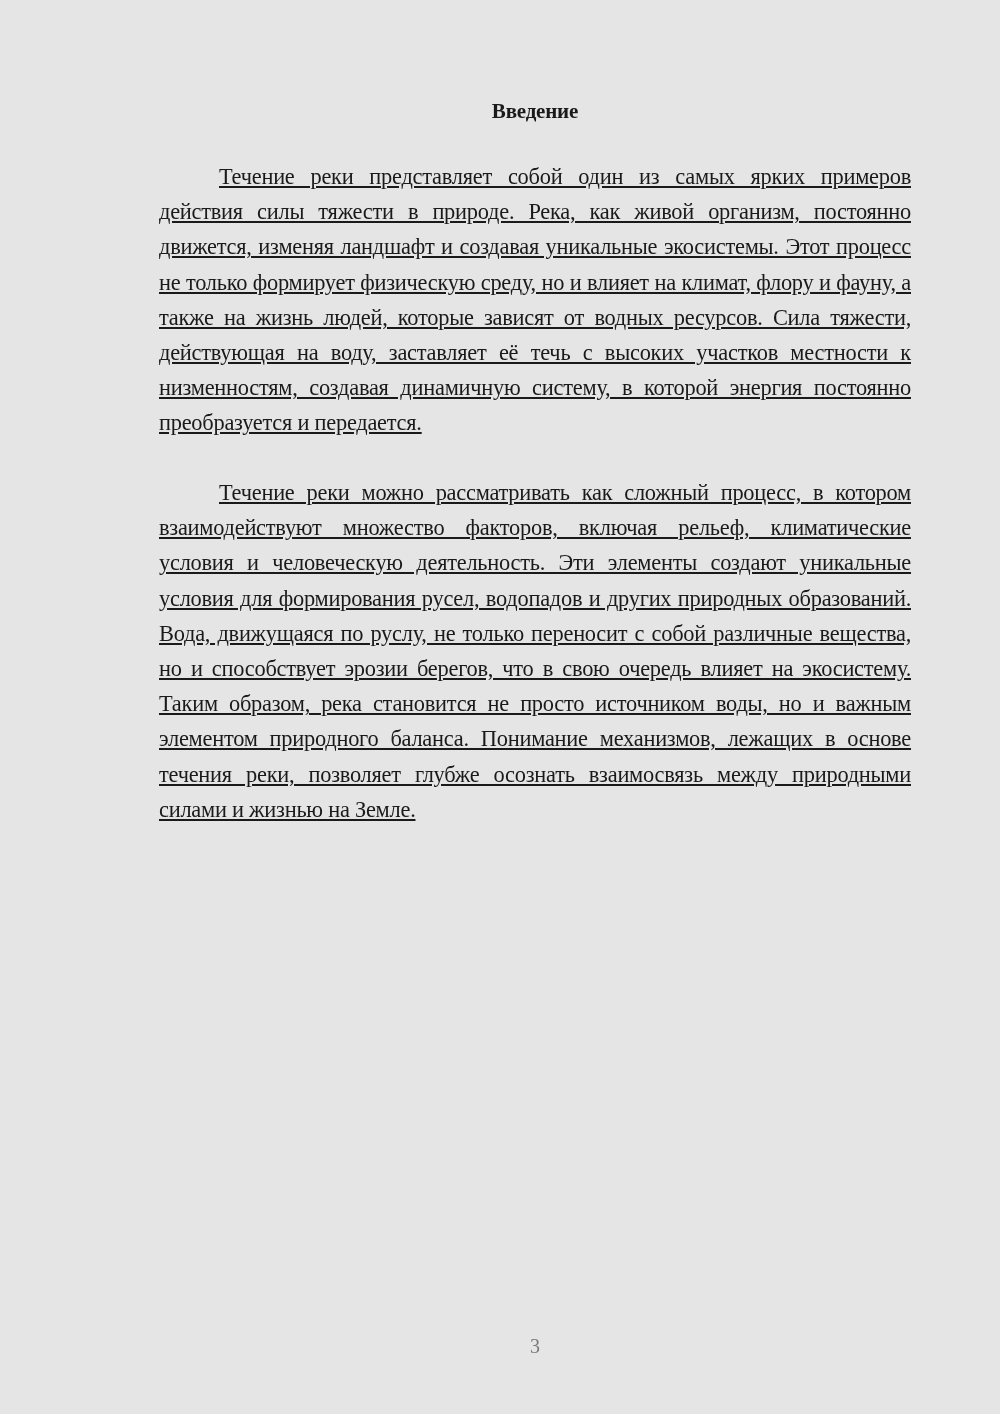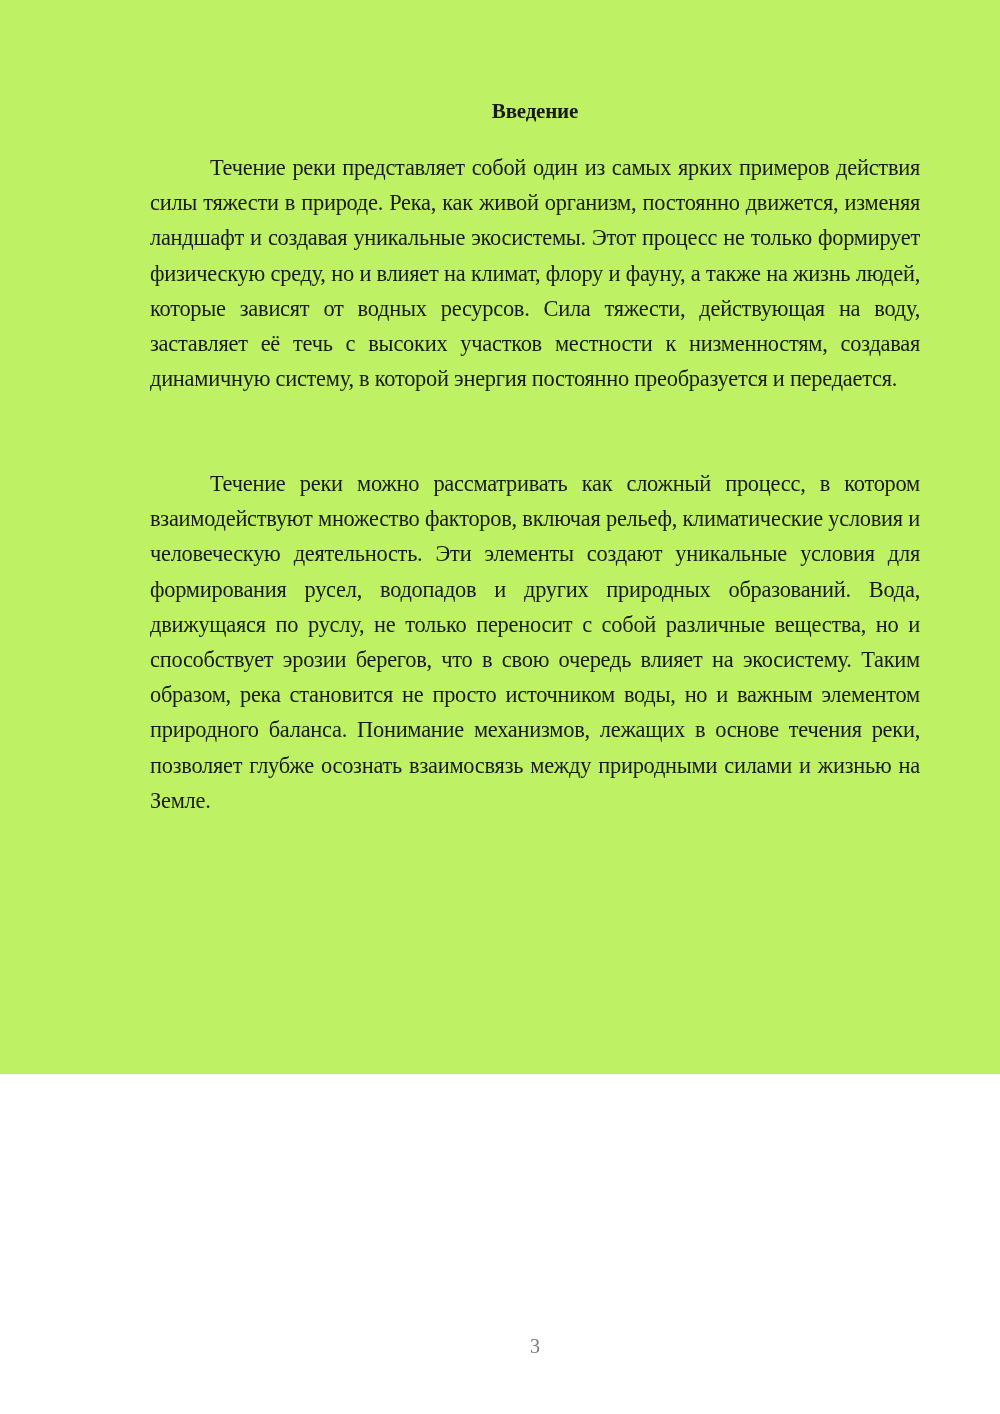--- a/index.html
+++ b/index.html
@@ -13,47 +13,48 @@
       position: relative;
       overflow: hidden;
       font-family: "Liberation Serif", "DejaVu Serif", serif;
       color: #1a1a1a;
     }
     .page {
       position: absolute;
       left: 0;
       top: 0;
       width: 1000px;
-      height: 1074px;
-      background: #bef264;
+      height: 1414px;
+      background: #e5e5e5;
     }
     .heading {
       position: absolute;
       top: 97px;
       left: 143px;
       width: 784px;
       text-align: center;
       font-weight: bold;
       font-size: 21px;
       line-height: 28px;
       letter-spacing: -0.2px;
     }
     .body-text {
       position: absolute;
       left: 143px;
       width: 784px;
     }
     .paragraph {
-      margin: 7px;
+      margin: 16px;
       font-size: 22.4px;
       line-height: 35.2px;
       text-align: justify;
       text-indent: 60px;
       letter-spacing: -0.25px;
       word-spacing: 0px;
+      text-decoration: underline;
     }
     #para1 { top: 143px; }
     #para2 { top: 459px; }
     .page-number {
       position: absolute;
       top: 1333px;
       left: 0;
       width: 1070px;
       text-align: center;
       font-size: 20px;

